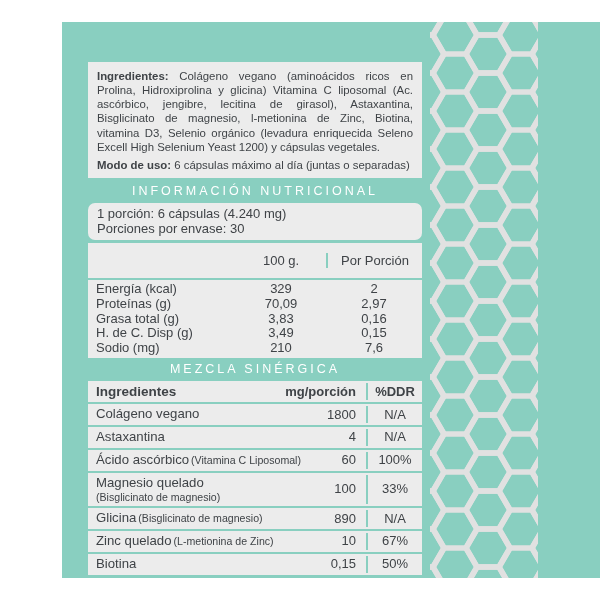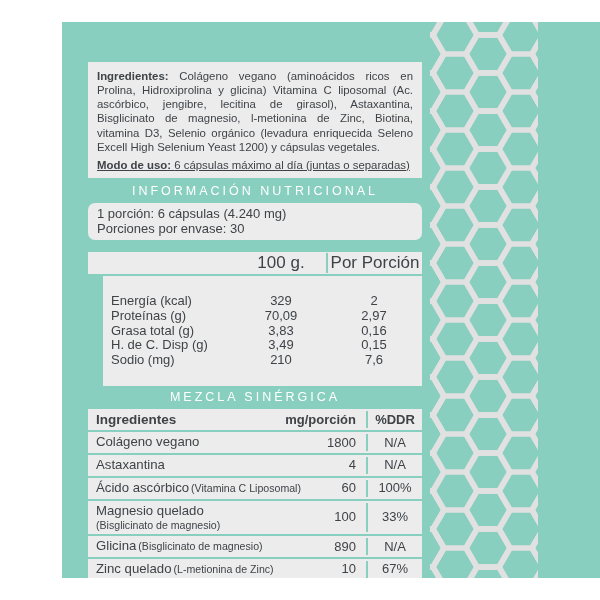--- a/index.html
+++ b/index.html
@@ -20,37 +20,37 @@
   .label-panel{
     position:absolute;left:62px;top:22px;width:544px;height:556px;
     background:var(--panel-teal);overflow:hidden;
   }
   .honeycomb{position:absolute;left:368px;top:0;width:108px;height:556px;display:block;}
   .content{position:absolute;left:26px;top:40px;width:334px;}
 
   .gray-box{background:var(--box-gray);}
   .ingredients-box{padding:7px 9px 6px 9px;font-size:11.4px;line-height:1.24;text-align:justify;}
   .ingredients-box b{font-weight:bold;}
-  .usage-line{margin-top:4px;text-align:left;text-decoration:underline;}
+  .usage-line{margin-top:4px;text-align:left;}
 
   .section-title{
     text-align:center;color:var(--title-white);font-weight:normal;
     font-size:12.5px;letter-spacing:3px;
   }
   .title-info{margin-top:6px;}
   .title-blend{margin-top:4px;}
 
   .serving-box{margin-top:5px;padding:3px 9px;font-size:13px;line-height:1.18;border-radius:7px;}
 
   .ngrid{display:grid;grid-template-columns:1fr 90px 96px;align-items:stretch;}
-  .nutri-header{margin-top:12px;padding:1px 0;font-size:17px;}
+  .nutri-header{margin-top:3px;padding:10px 0;font-size:13px;}
   .nutri-header .c1,.nutri-rows .c1{text-align:center;}
   .nutri-header .c2,.nutri-rows .c2{text-align:center;}
   .nutri-header .c2{border-left:2px solid var(--panel-teal);}
-  .nutri-rows{margin-top:2px;padding:18px 0;font-size:13px;line-height:1.15;margin-left:15px;}
+  .nutri-rows{margin-top:2px;padding:2px 0;font-size:13px;line-height:1.15;}
   .nutri-rows .rlabel,.nutri-header .rlabel{padding-left:8px;text-align:left;}
 
   .blend-table{margin-top:5px;}
   .blend-row{
     display:flex;align-items:center;background:var(--box-gray);
     margin-bottom:2px;padding:2px 0;font-size:13px;line-height:1.12;
   }
   .blend-row:last-child{margin-bottom:0;}
   .b-name{flex:1;padding:1px 2px 1px 8px;text-align:left;}
   .b-name .nm{font-size:13.2px;}

